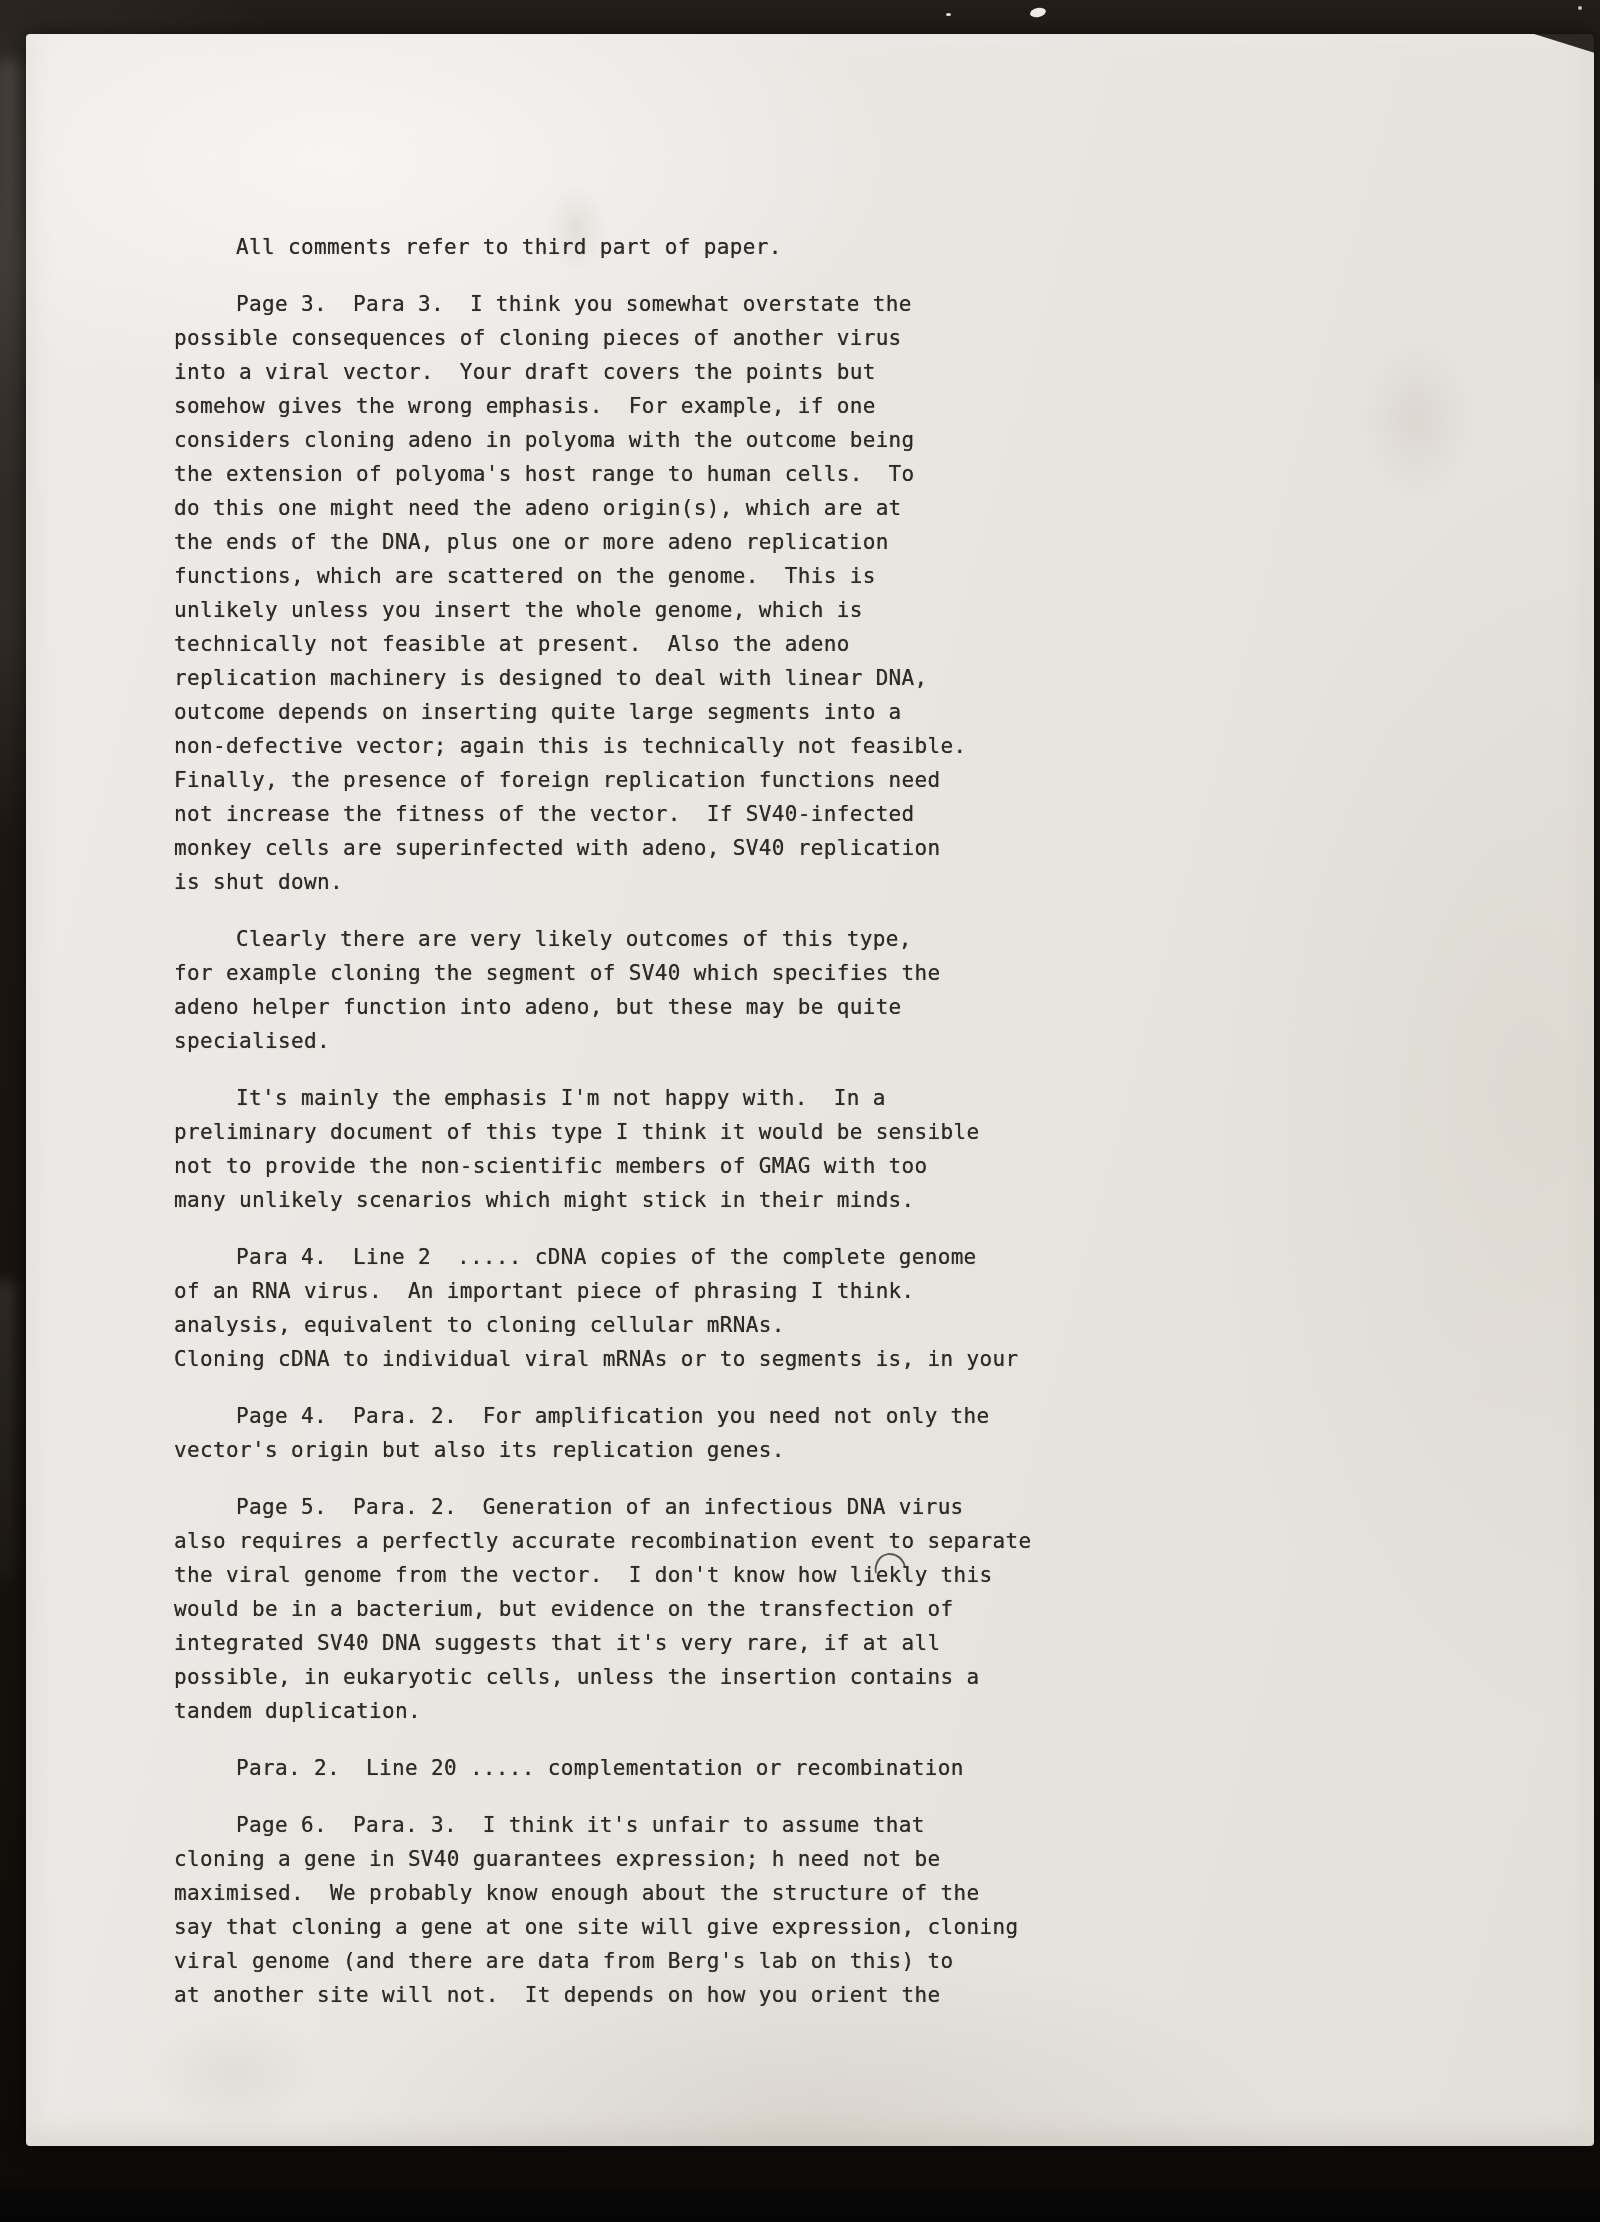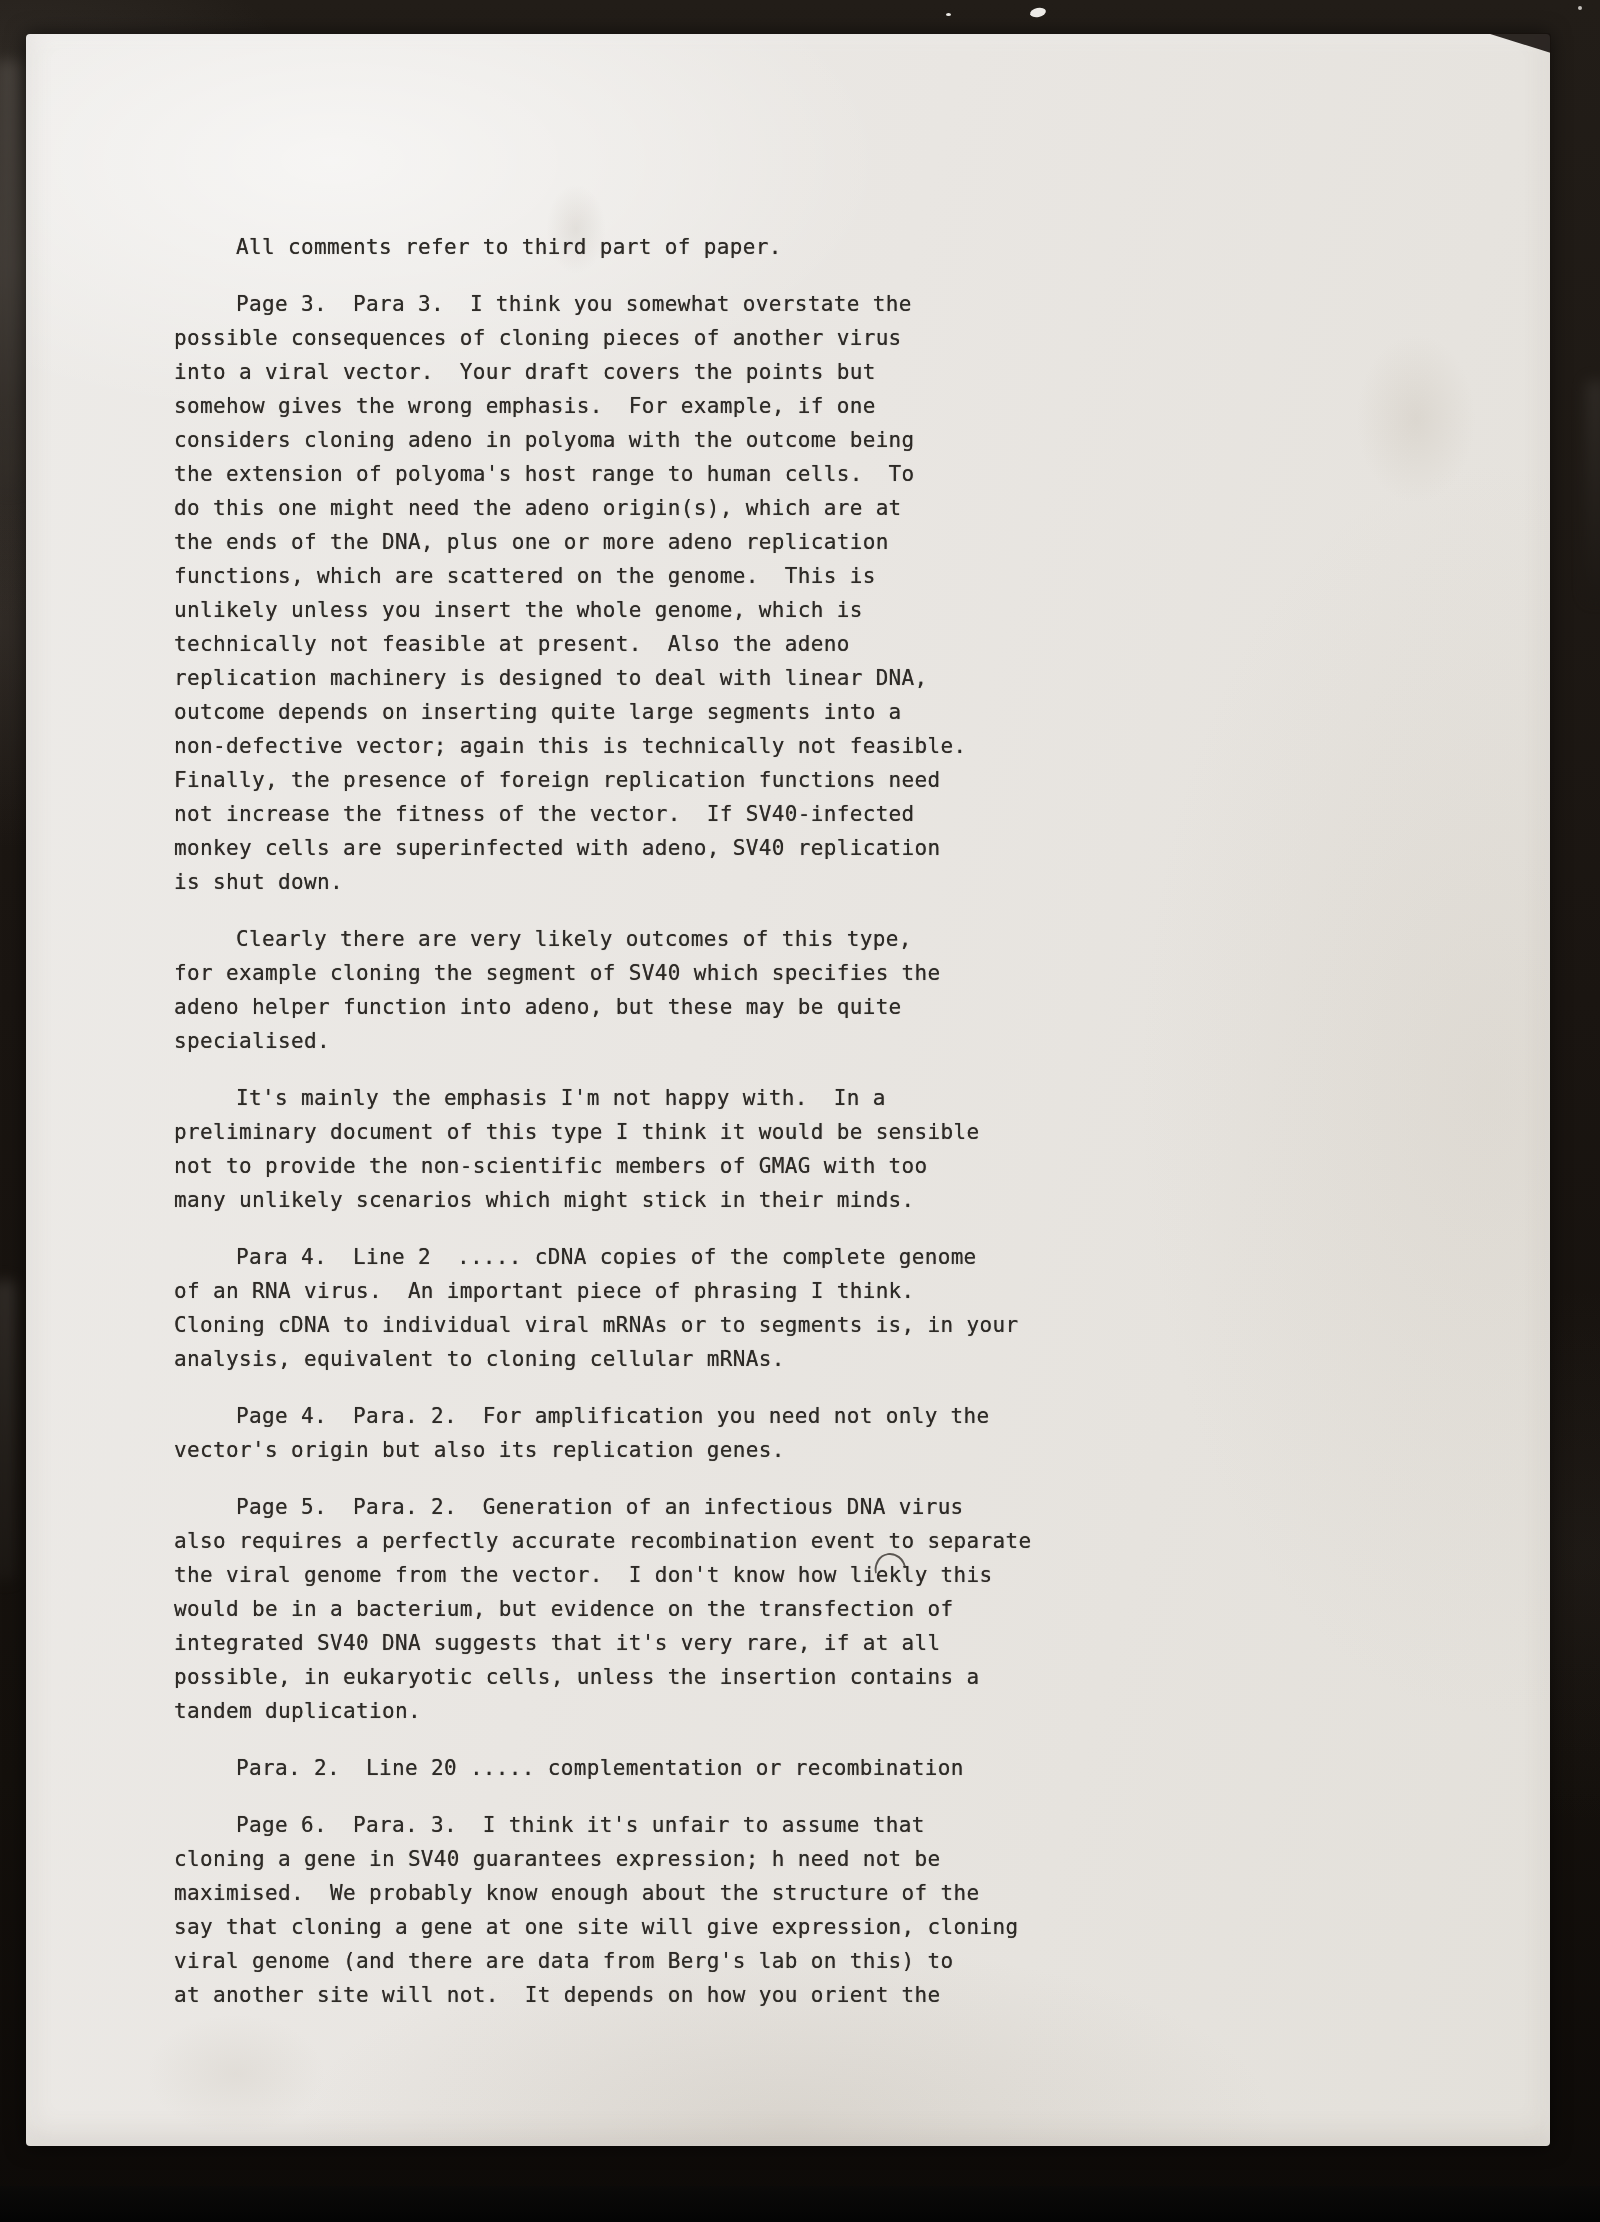--- a/index.html
+++ b/index.html
@@ -20,20 +20,21 @@
   .paper{
     position:absolute;left:26px;top:34px;width:1524px;height:2112px;
     background:
       radial-gradient(ellipse 900px 420px at 20% 6%, rgba(255,255,255,.55), transparent 62%),
       radial-gradient(ellipse 500px 900px at 96% 50%, rgba(190,180,165,.18), transparent 70%),
       radial-gradient(ellipse 700px 260px at 50% 99%, rgba(160,150,135,.20), transparent 70%),
       linear-gradient(105deg,#edebe8 0%, #e9e6e2 45%, #e3e0da 100%);
     background-color:#e8e5e0;
     border-radius:4px;
     box-shadow:0 0 20px rgba(0,0,0,.6), inset 0 -10px 28px rgba(110,98,85,.14), inset 0 6px 18px rgba(255,255,255,.35);
+    padding-left:44px;
   }
   .corner-tear{
     position:absolute;right:-1px;top:-1px;width:64px;height:20px;
     background:#17120e;
     clip-path:polygon(100% 0, 0 0, 100% 100%);
     opacity:.9;border-top-right-radius:4px;
   }
   .stain{position:absolute;border-radius:50%;pointer-events:none;}
   .stain.a{left:1330px;top:300px;width:120px;height:170px;background:radial-gradient(ellipse,rgba(170,158,140,.18),transparent 70%);}
   .stain.b{left:520px;top:150px;width:60px;height:90px;background:radial-gradient(ellipse,rgba(150,140,125,.15),transparent 70%);}
@@ -108,22 +109,22 @@
       </div>
       <div class="para">
         <div class="line"><span>It's mainly the emphasis I'm not happy with.  In a</span></div>
         <div class="line"><span>preliminary document of this type I think it would be sensible</span></div>
         <div class="line"><span>not to provide the non-scientific members of GMAG with too</span></div>
         <div class="line"><span>many unlikely scenarios which might stick in their minds.</span></div>
       </div>
       <div class="para">
         <div class="line"><span>Para 4.  Line 2  ..... cDNA copies </span><span class="u">of the complete genome</span></div>
         <div class="line"><span>of an RNA virus.  An important piece of phrasing I think.</span></div>
+        <div class="line"><span>analysis, equivalent to cloning cellular mRNAs.</span></div>
         <div class="line"><span>Cloning cDNA to individual viral mRNAs or to segments is, in your</span></div>
-        <div class="line"><span>analysis, equivalent to cloning cellular mRNAs.</span></div>
       </div>
       <div class="para">
         <div class="line"><span>Page 4.  Para. 2.  For amplification you need not only the</span></div>
         <div class="line"><span>vector's origin but also its replication genes.</span></div>
       </div>
       <div class="para">
         <div class="line"><span>Page 5.  Para. 2.  Generation of an infectious DNA virus</span></div>
         <div class="line"><span>also requires a perfectly accurate recombination event to separate</span></div>
         <div class="line"><span>the viral genome from the vector.  I don't know how li</span><span class="tr">ek</span><span>ly this</span></div>
         <div class="line"><span>would be in a bacterium, but evidence on the transfection of</span></div>

